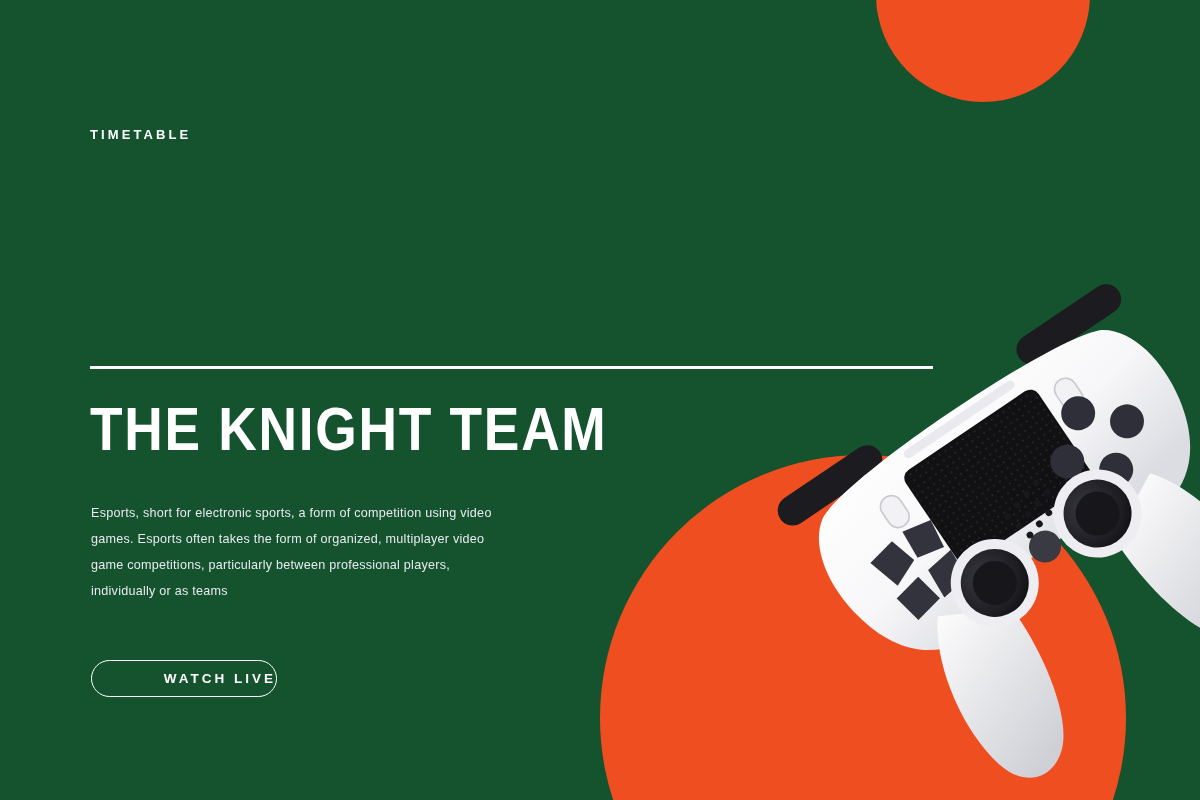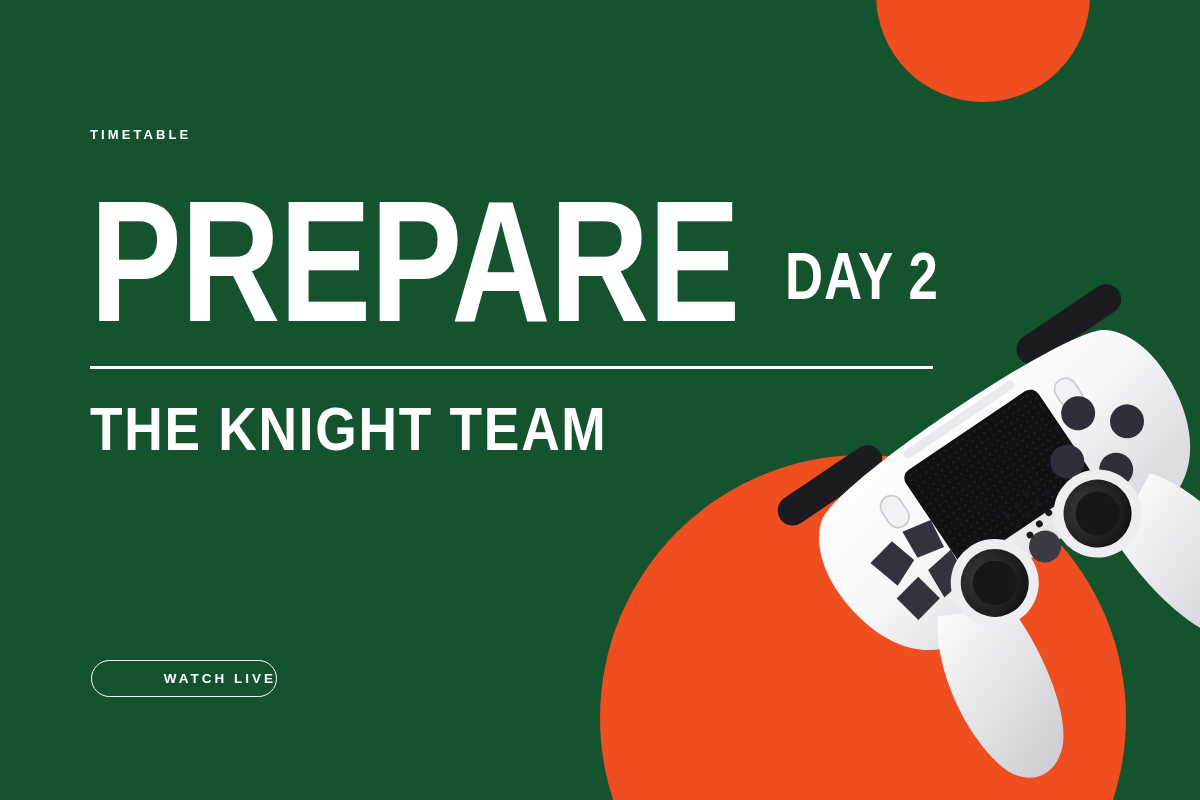--- a/index.html
+++ b/index.html
@@ -240,26 +240,23 @@
         </g>
 
       </g>
     </svg>
   </div>
 
   <div class="content">
 
     <div class="eyebrow">TIMETABLE</div>
 
-    <div class="headline-row">
-      <div class="headline">PREPARE</div>
-      <div class="day-label">DAY 2</div>
-    </div>
 
     <div class="divider"></div>
 
     <div class="team-name">THE KNIGHT TEAM</div>
 
+    <p class="description">Esports, short for electronic sports, a form of competition using video games. Esports often takes the form of organized, multiplayer video game competitions, particularly between professional players, individually or as teams</p>
 
     <button class="cta-button">WATCH LIVE</button>
   </div>
 
 </div>
 
 </body></html>

